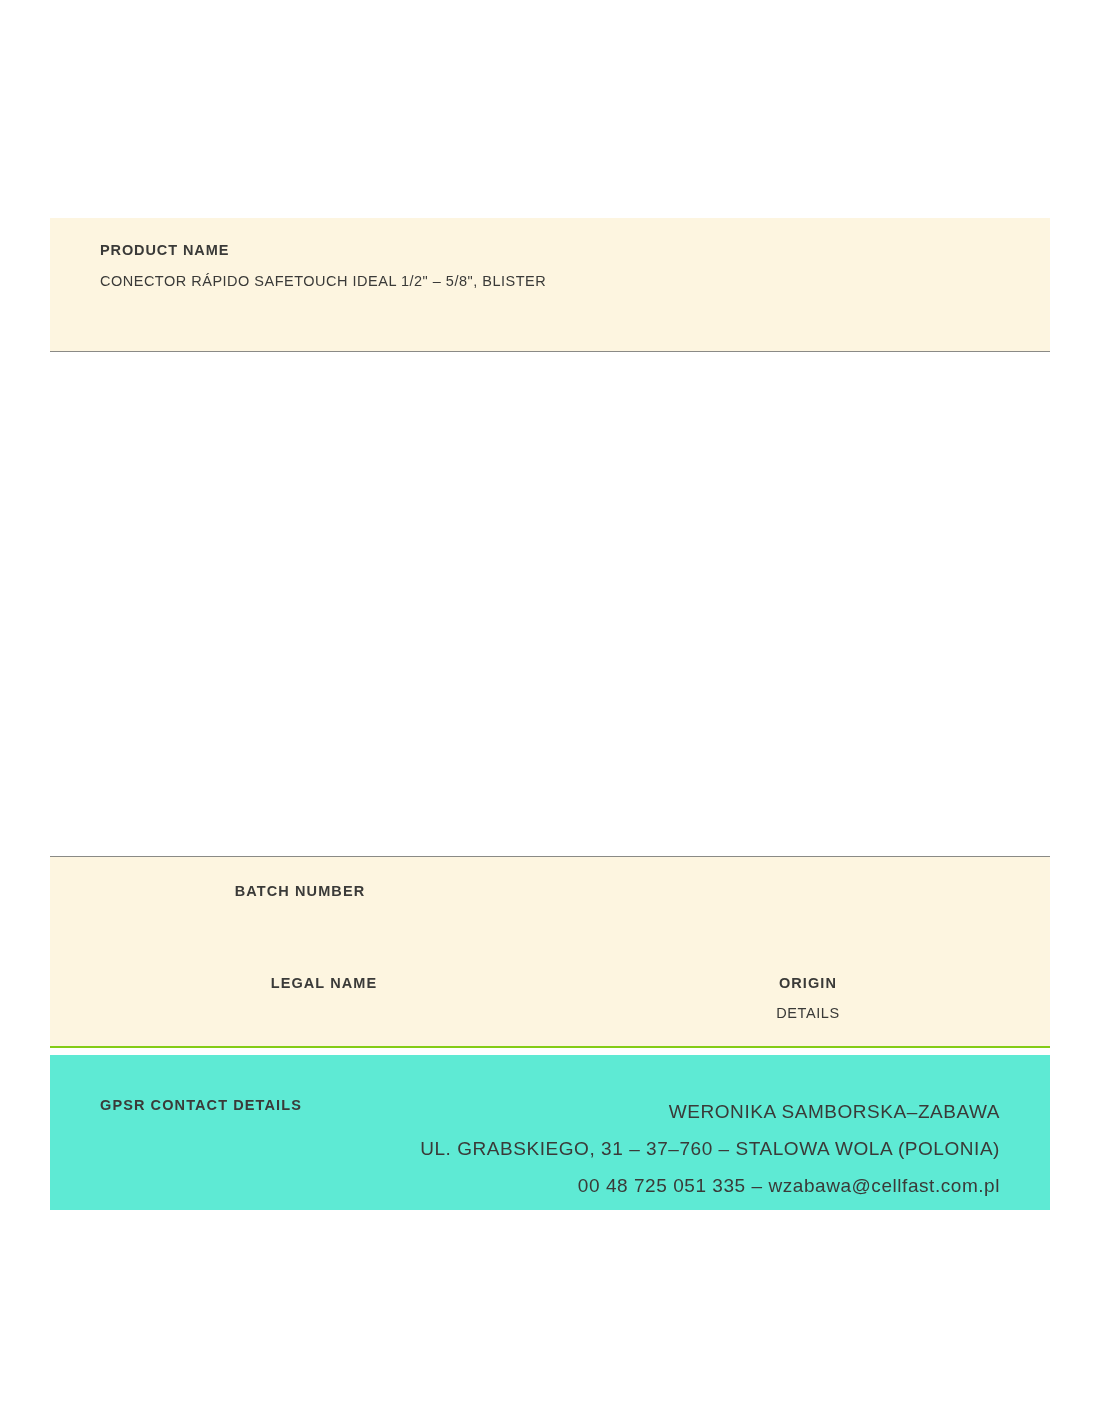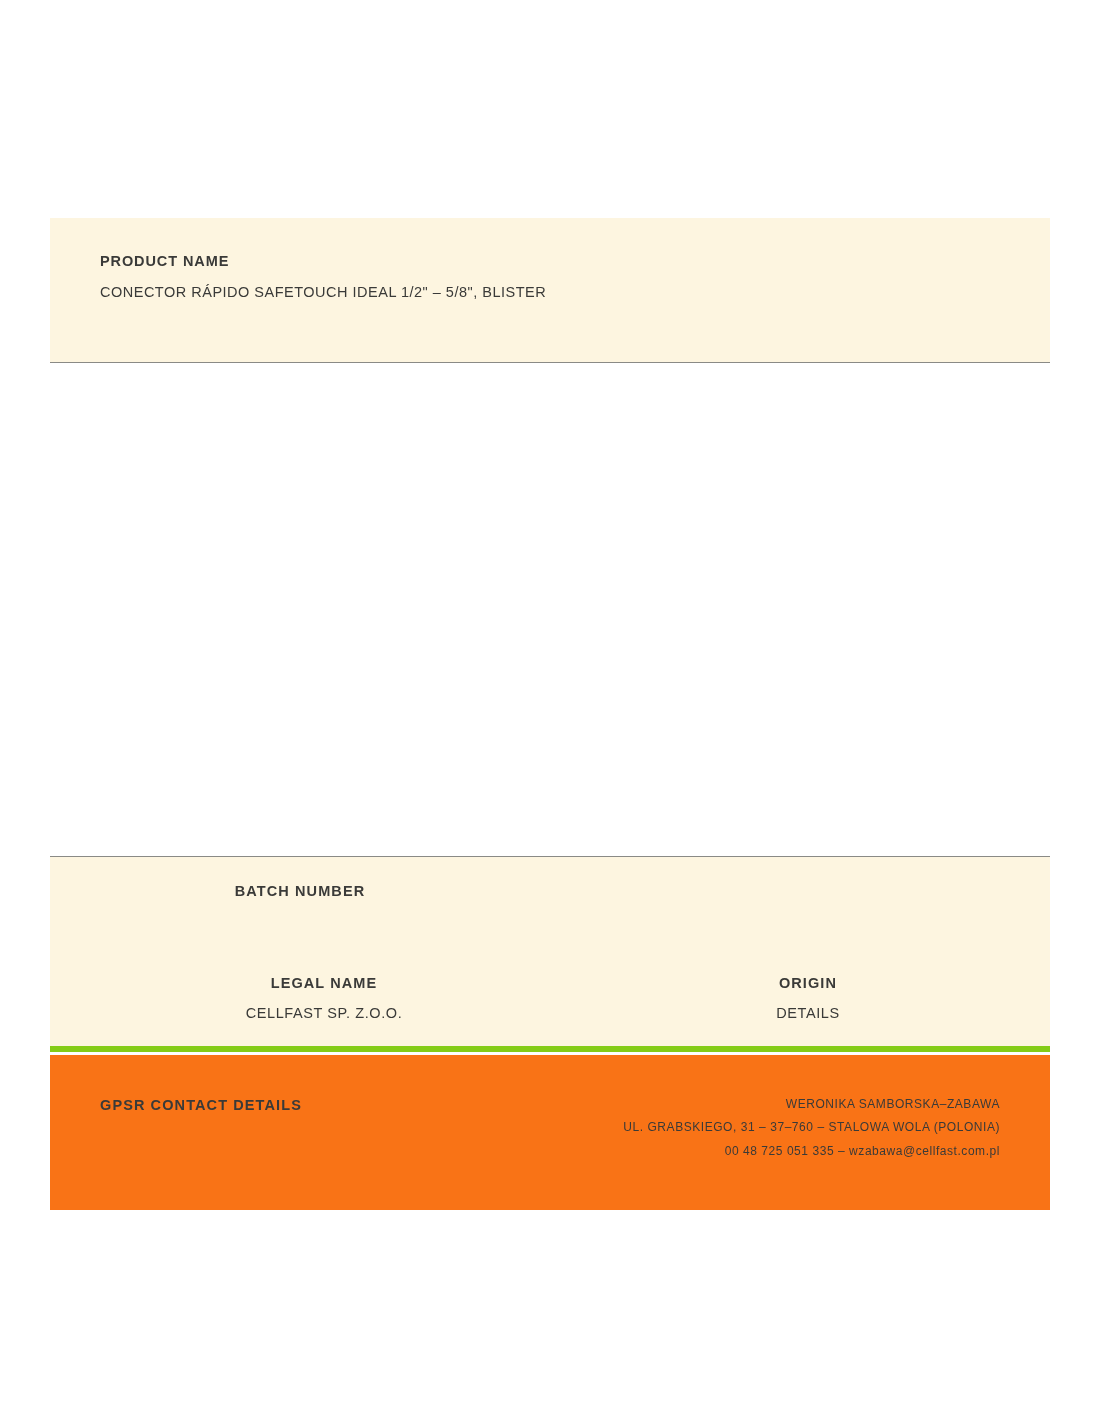--- a/index.html
+++ b/index.html
@@ -40,21 +40,20 @@
   .field + .field {
     margin-top: 28px;
   }
   .field-label {
     font-size: 14.5px;
     font-weight: bold;
     letter-spacing: 0.9px;
     color: #3a3a38;
     text-transform: uppercase;
     line-height: 1.5;
-    margin-top: 11px;
   }
   .field-value {
     font-size: 14.5px;
     letter-spacing: 0.5px;
     color: #3a3a38;
     margin-top: 9px;
     line-height: 1.5;
   }
 
   
@@ -68,21 +67,21 @@
   }
 
   
   .details-block {
     position: absolute;
     left: 50px;
     top: 856px;
     width: 1000px;
     background: #fdf5e0;
     border-top: 1px solid #8a8a86;
-    border-bottom: 6px solid #84cc16;
+    border-bottom: 2px solid #84cc16;
     box-sizing: border-box;
     padding: 24px 0 22px 0;
   }
   .grid-row {
     display: flex;
   }
   .grid-cell {
     width: 50%;
     box-sizing: border-box;
     padding: 0 20px;
@@ -112,40 +111,40 @@
     margin-left: 32px;
   }
 
   
   .gpsr-block {
     position: absolute;
     left: 50px;
     top: 1055px;
     width: 1000px;
     height: 155px;
-    background: #f97316;
+    background: #5eead4;
     box-sizing: border-box;
     padding: 38px 50px 0 50px;
     display: flex;
     justify-content: space-between;
     align-items: flex-start;
   }
   .gpsr-label {
     font-size: 14.5px;
     font-weight: bold;
     letter-spacing: 1.1px;
     text-transform: uppercase;
     color: #3a3a38;
     line-height: 1.5;
     white-space: nowrap;
     padding-top: 2px;
   }
   .gpsr-lines {
     text-align: right;
-    font-size: 12px;
+    font-size: 19px;
     letter-spacing: 0.55px;
     color: #3a3a38;
     line-height: 1.95;
   }
   .gpsr-line { display: block; }
 </style>
 </head>
 <body>
 
 <div class="sheet">
@@ -167,21 +166,20 @@
         <div class="cell-label">BATCH NUMBER</div>
         <div class="cell-value"></div>
       </div>
       <div class="grid-cell right-col">
         <div class="cell-value"></div>
       </div>
     </div>
     <div class="grid-row second">
       <div class="grid-cell left-col">
         <div class="cell-label">LEGAL NAME</div>
-        <div class="cell-value">CELLFAST SP. Z.O.O.</div>
       </div>
       <div class="grid-cell right-col">
         <div class="cell-label">ORIGIN</div>
         <div class="cell-value">DETAILS</div>
       </div>
     </div>
   </section>
 
   <section class="gpsr-block">
     <div class="gpsr-label">GPSR CONTACT DETAILS</div>

